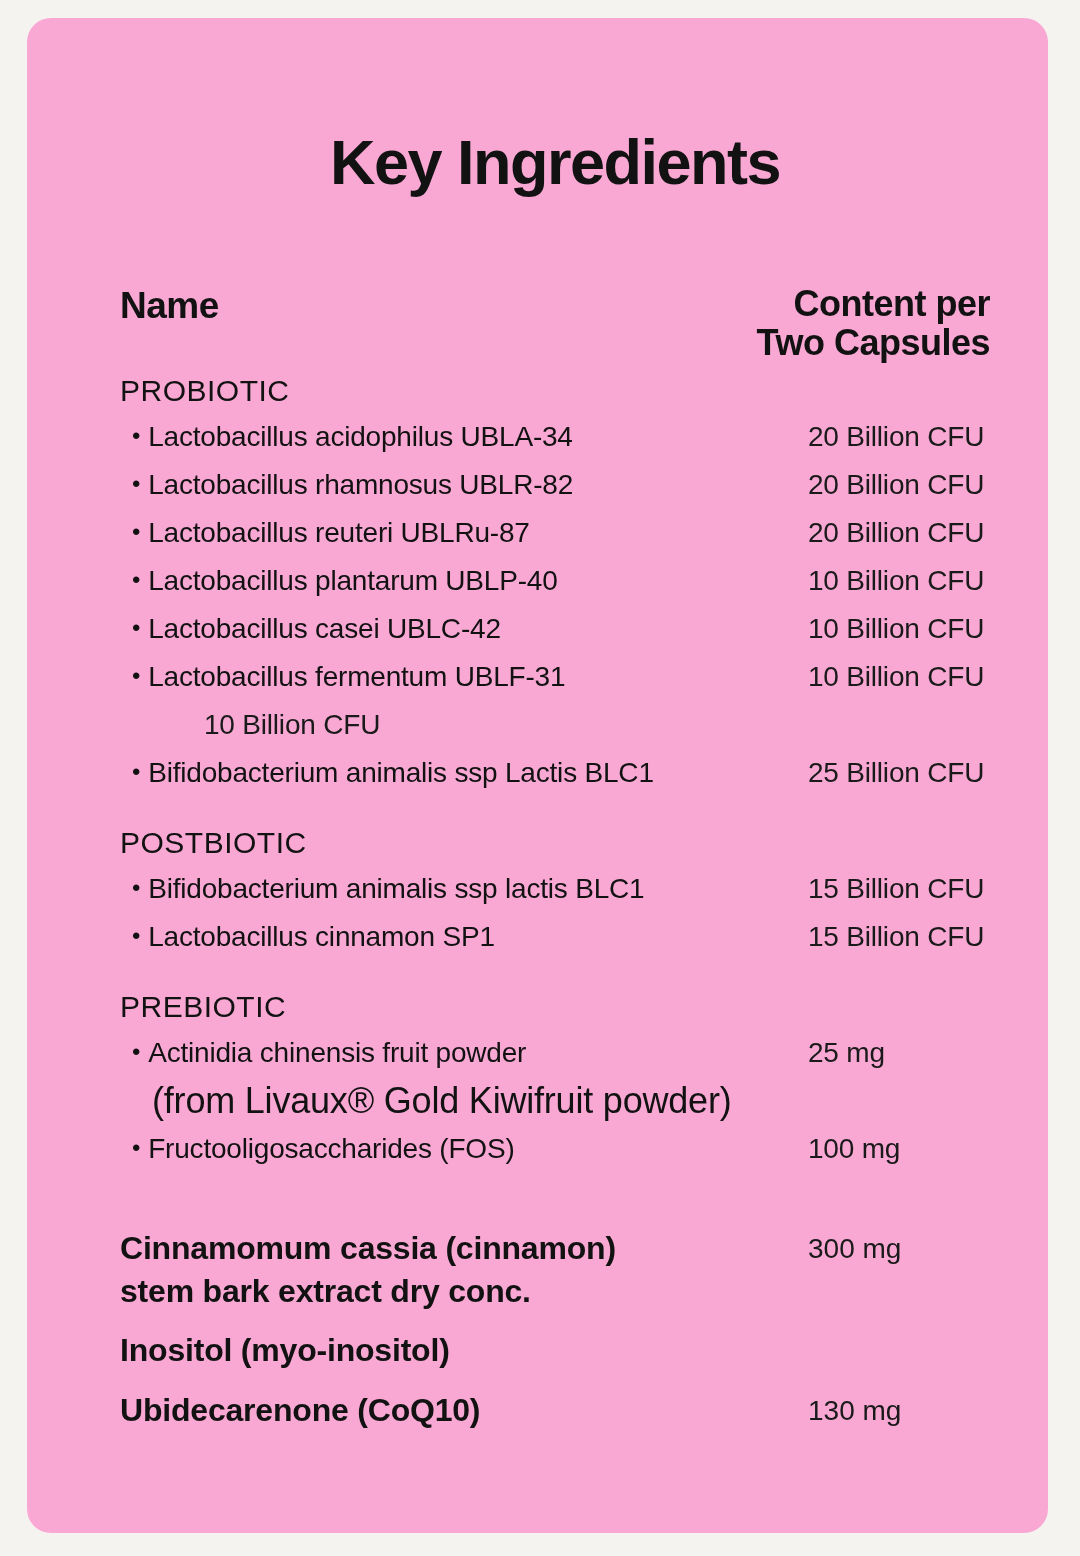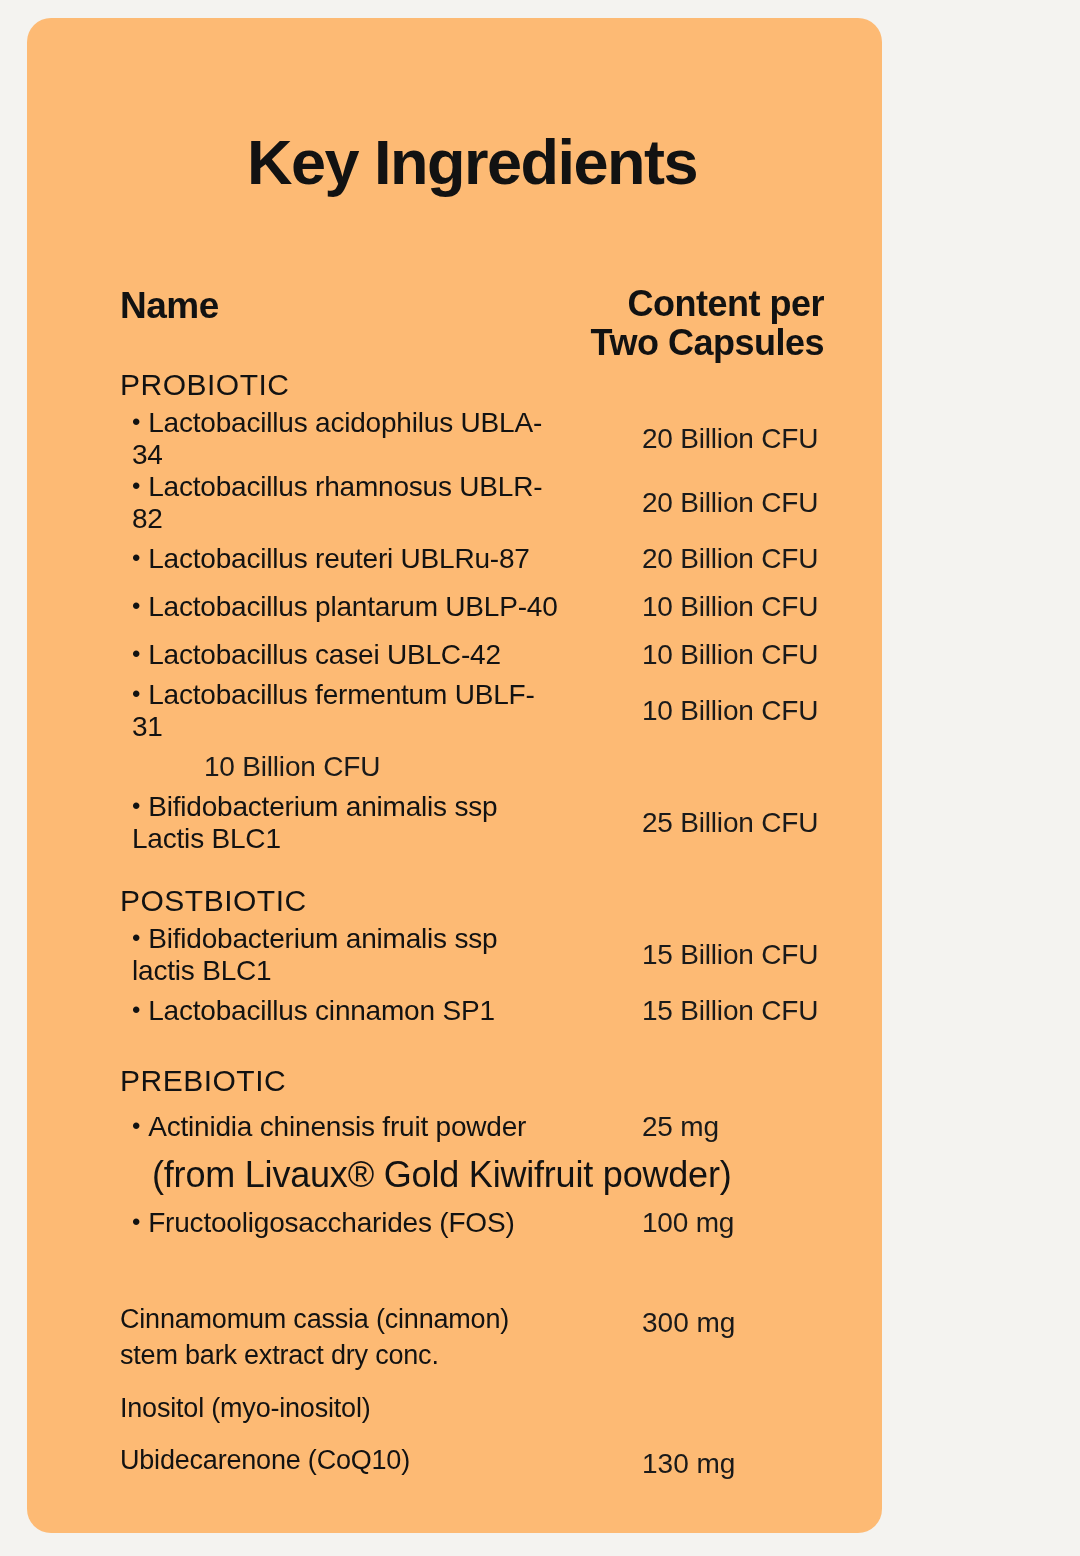--- a/index.html
+++ b/index.html
@@ -8,23 +8,23 @@
     width: 1080px;
     height: 1556px;
     background: #f4f3f0;
     font-family: "Liberation Sans", sans-serif;
     color: #121212;
   }
   .card {
     position: absolute;
     left: 27px;
     top: 18px;
-    width: 855px;
+    width: 1021px;
     height: 1515px;
-    background: #fdba74;
+    background: #f9a8d4;
     border-radius: 24px;
     overflow: hidden;
   }
   .inner {
     padding: 0 58px 0 93px;
   }
   .title {
     text-align: center;
     padding-top: 110px;
     font-size: 63px;
@@ -51,21 +51,21 @@
     letter-spacing: -0.5px;
     white-space: nowrap;
   }
   .section-label {
     font-size: 30px;
     font-weight: 400;
     letter-spacing: 0.5px;
     height: 44px;
     display: flex;
     align-items: center;
-    margin-top: 0;
+    margin-top: 6px;
   }
   .section-label.gap {
     margin-top: 24px;
   }
   .row {
     display: grid;
     grid-template-columns: 1fr 266px;
     min-height: 48px;
     align-items: center;
     font-size: 28px;
@@ -96,22 +96,22 @@
   .compounds {
     margin-top: 54px;
   }
   .compound-row {
     display: grid;
     grid-template-columns: 1fr 266px;
     align-items: start;
     margin-bottom: 16px;
   }
   .compound-name {
-    font-size: 27px;
-    font-weight: 400;
+    font-size: 32px;
+    font-weight: 700;
     letter-spacing: -0.2px;
     line-height: 1.35;
   }
   .compound-row .value {
     padding-left: 84px;
     font-size: 28px;
     white-space: nowrap;
     padding-top: 6px;
     color: #1a1a1a;
   }

